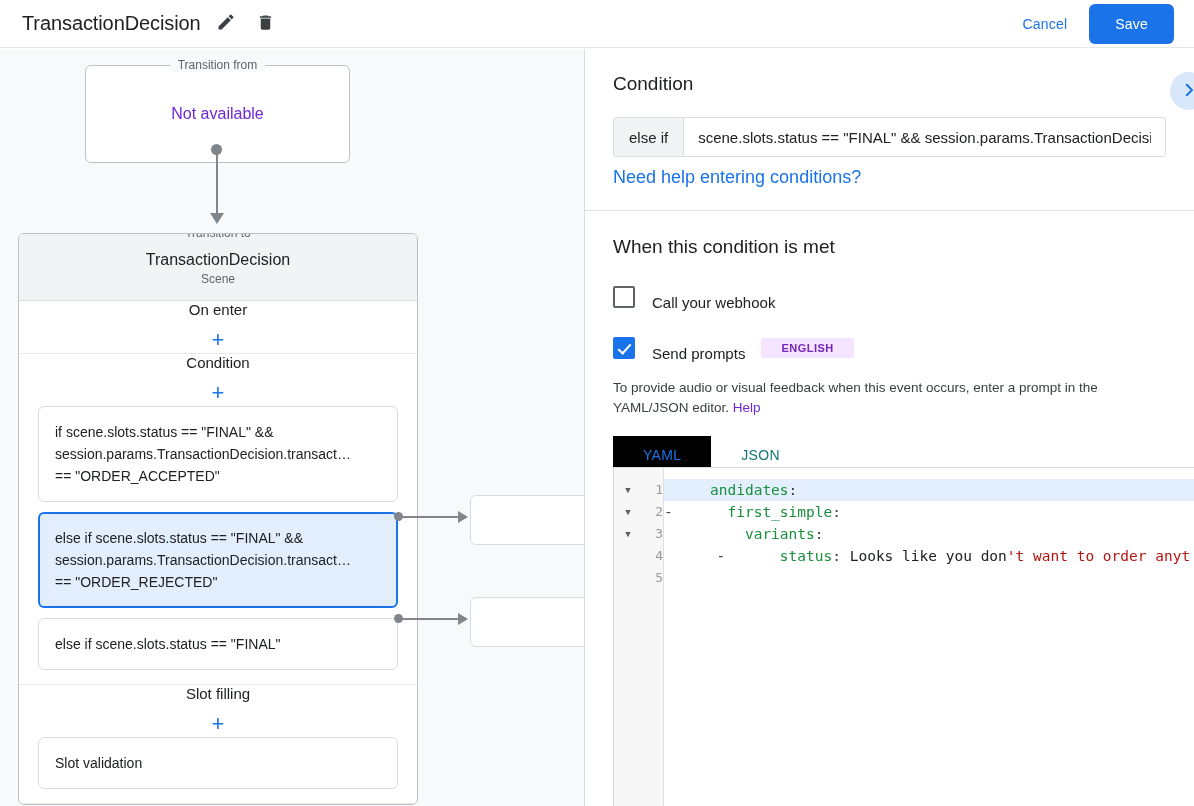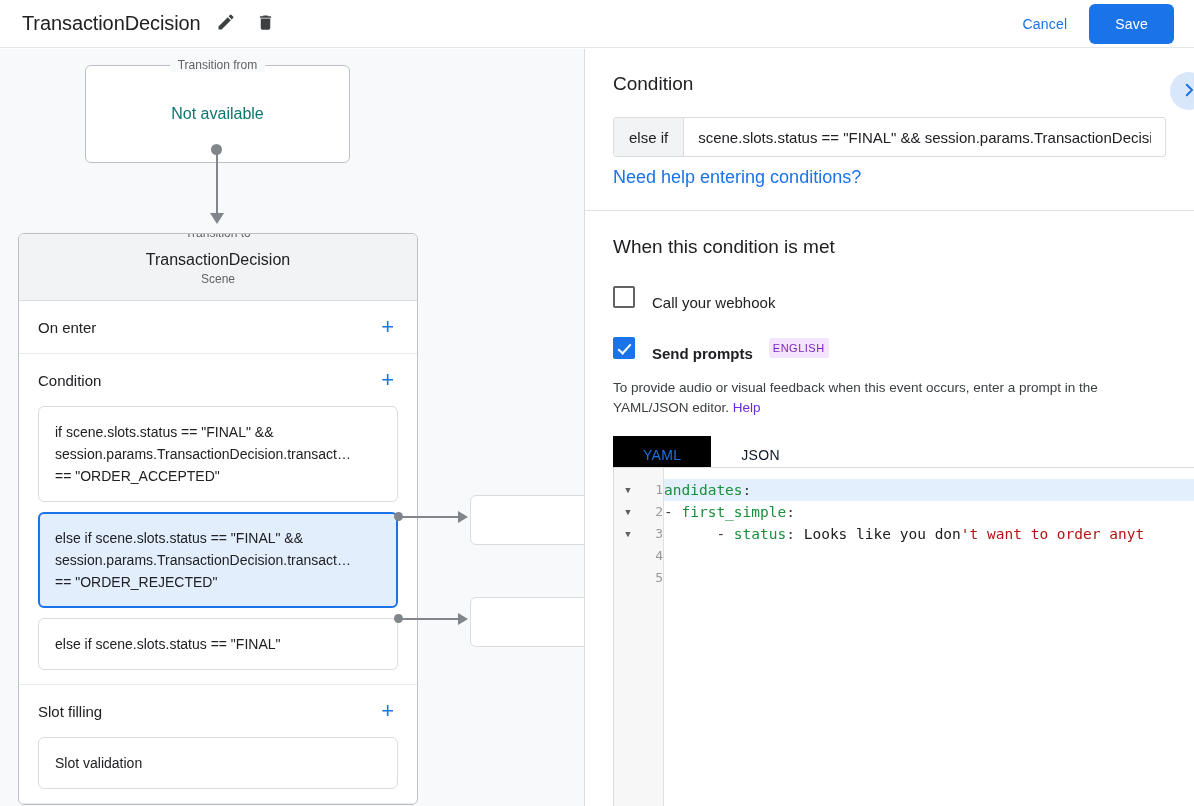--- a/index.html
+++ b/index.html
@@ -90,21 +90,21 @@
     background: #f8f9fa;
     padding: 0 8px;
     font-size: 12px;
     color: #5f6368;
     white-space: nowrap;
   }
   #node-transition-from .body {
     position: absolute;
     top: 0; left: 0; right: 0; bottom: 0;
     display: flex; align-items: center; justify-content: center;
-    font-size: 16px; color: #0f766e;
+    font-size: 16px; color: #6d28d9;
   }
 
   
   #connector-vertical {
     position: absolute;
     left: 216px; top: 99px;
     width: 2px; height: 70px;
     background: #80868b;
   }
   #connector-dot {
@@ -154,20 +154,21 @@
   #scene-subtitle { font-size: 12px; color: #5f6368; }
 
   .section-row {
     border-bottom: 1px solid #e8eaed;
   }
   .section-head {
     display: flex; align-items: center;
     justify-content: space-between;
     height: 52px;
     padding: 0 19px;
+    flex-direction: column;
   }
   .section-label { font-size: 15px; color: #202124; }
   .section-add {
     font-size: 22px; line-height: 1;
     color: #1a73e8;
     background: transparent; border: none;
     cursor: pointer;
     padding: 2px 4px;
     font-weight: 300;
   }
@@ -325,47 +326,47 @@
     border: solid #ffffff;
     border-width: 0 2.4px 2.4px 0;
     transform: rotate(42deg);
   }
   .check-label {
     margin-left: 17px;
     font-size: 15px;
     color: #202124;
     margin-top: 12px;
   }
-  .check-label.bold { font-weight: 700; }
+  .check-label.bold { font-weight: 400; }
   #lang-badge {
     margin-left: 16px;
     background: #f4e4fd;
     color: #7627bb;
     font-size: 11px;
-    font-weight: 400;
+    font-weight: 700;
     letter-spacing: 0.5px;
-    padding: 4px 4px;
+    padding: 4px 20px;
     border-radius: 2px;
     text-align: right;
   }
   #prompt-desc {
     font-size: 13.5px;
     line-height: 20px;
     color: #3c4043;
     margin: -6px 0 18px;
     max-width: 560px;
   }
   #prompt-desc a { color: #6d28d9; text-decoration: none; cursor: pointer; }
 
   #editor-tabs { display: flex; margin-bottom: 0; }
   .ed-tab {
     font-size: 14px;
     padding: 11px 30px;
     cursor: pointer;
-    color: #0f172a;
+    color: #0f766e;
     background: transparent;
     border: none;
     letter-spacing: 0.3px;
   }
   .ed-tab.active {
     background: #000000;
     color: #1a73e8;
     font-weight: 500;
   }
 
@@ -407,21 +408,21 @@
   }
   .code-line {
     height: 22px; line-height: 22px;
     font-family: "DejaVu Sans Mono", monospace;
     font-size: 14.5px;
     white-space: pre;
     color: #202124;
     padding-left: 0px;
   }
   .code-line.highlight { background: #e3effc; }
-  .tok-key { color: #1a8f3c; }
+  .tok-key { color: #1a8f3c; padding-left: 46px; }
   .tok-punct { color: #3c4043; }
   .tok-str { color: #202124; }
   .tok-red { color: #b31412; }
 </style>
 </head>
 <body>
 
 <div id="topbar">
   <span id="topbar-title">TransactionDecision</span>
 
@@ -576,16 +577,17 @@
   <div id="line-gutter">
       <div class="lnum">1</div>
       <div class="lnum">2</div>
       <div class="lnum">3</div>
       <div class="lnum">4</div>
       <div class="lnum">5</div>
     </div>
   <div id="code-body">
       <div class="code-line highlight"><span class="tok-key">andidates</span><span class="tok-punct">:</span></div>
       <div class="code-line"><span class="tok-punct">- </span><span class="tok-key">first_simple</span><span class="tok-punct">:</span></div>
+      <div class="code-line"><span class="tok-punct">    </span><span class="tok-key">variants</span><span class="tok-punct">:</span></div>
       <div class="code-line"><span class="tok-punct">      - </span><span class="tok-key">status</span><span class="tok-punct">:</span><span class="tok-str"> Looks like you don</span><span class="tok-red">'t want to order anyt</span></div>
       <div class="code-line">&nbsp;</div>
     </div>
 </div>
 
 </body></html>

